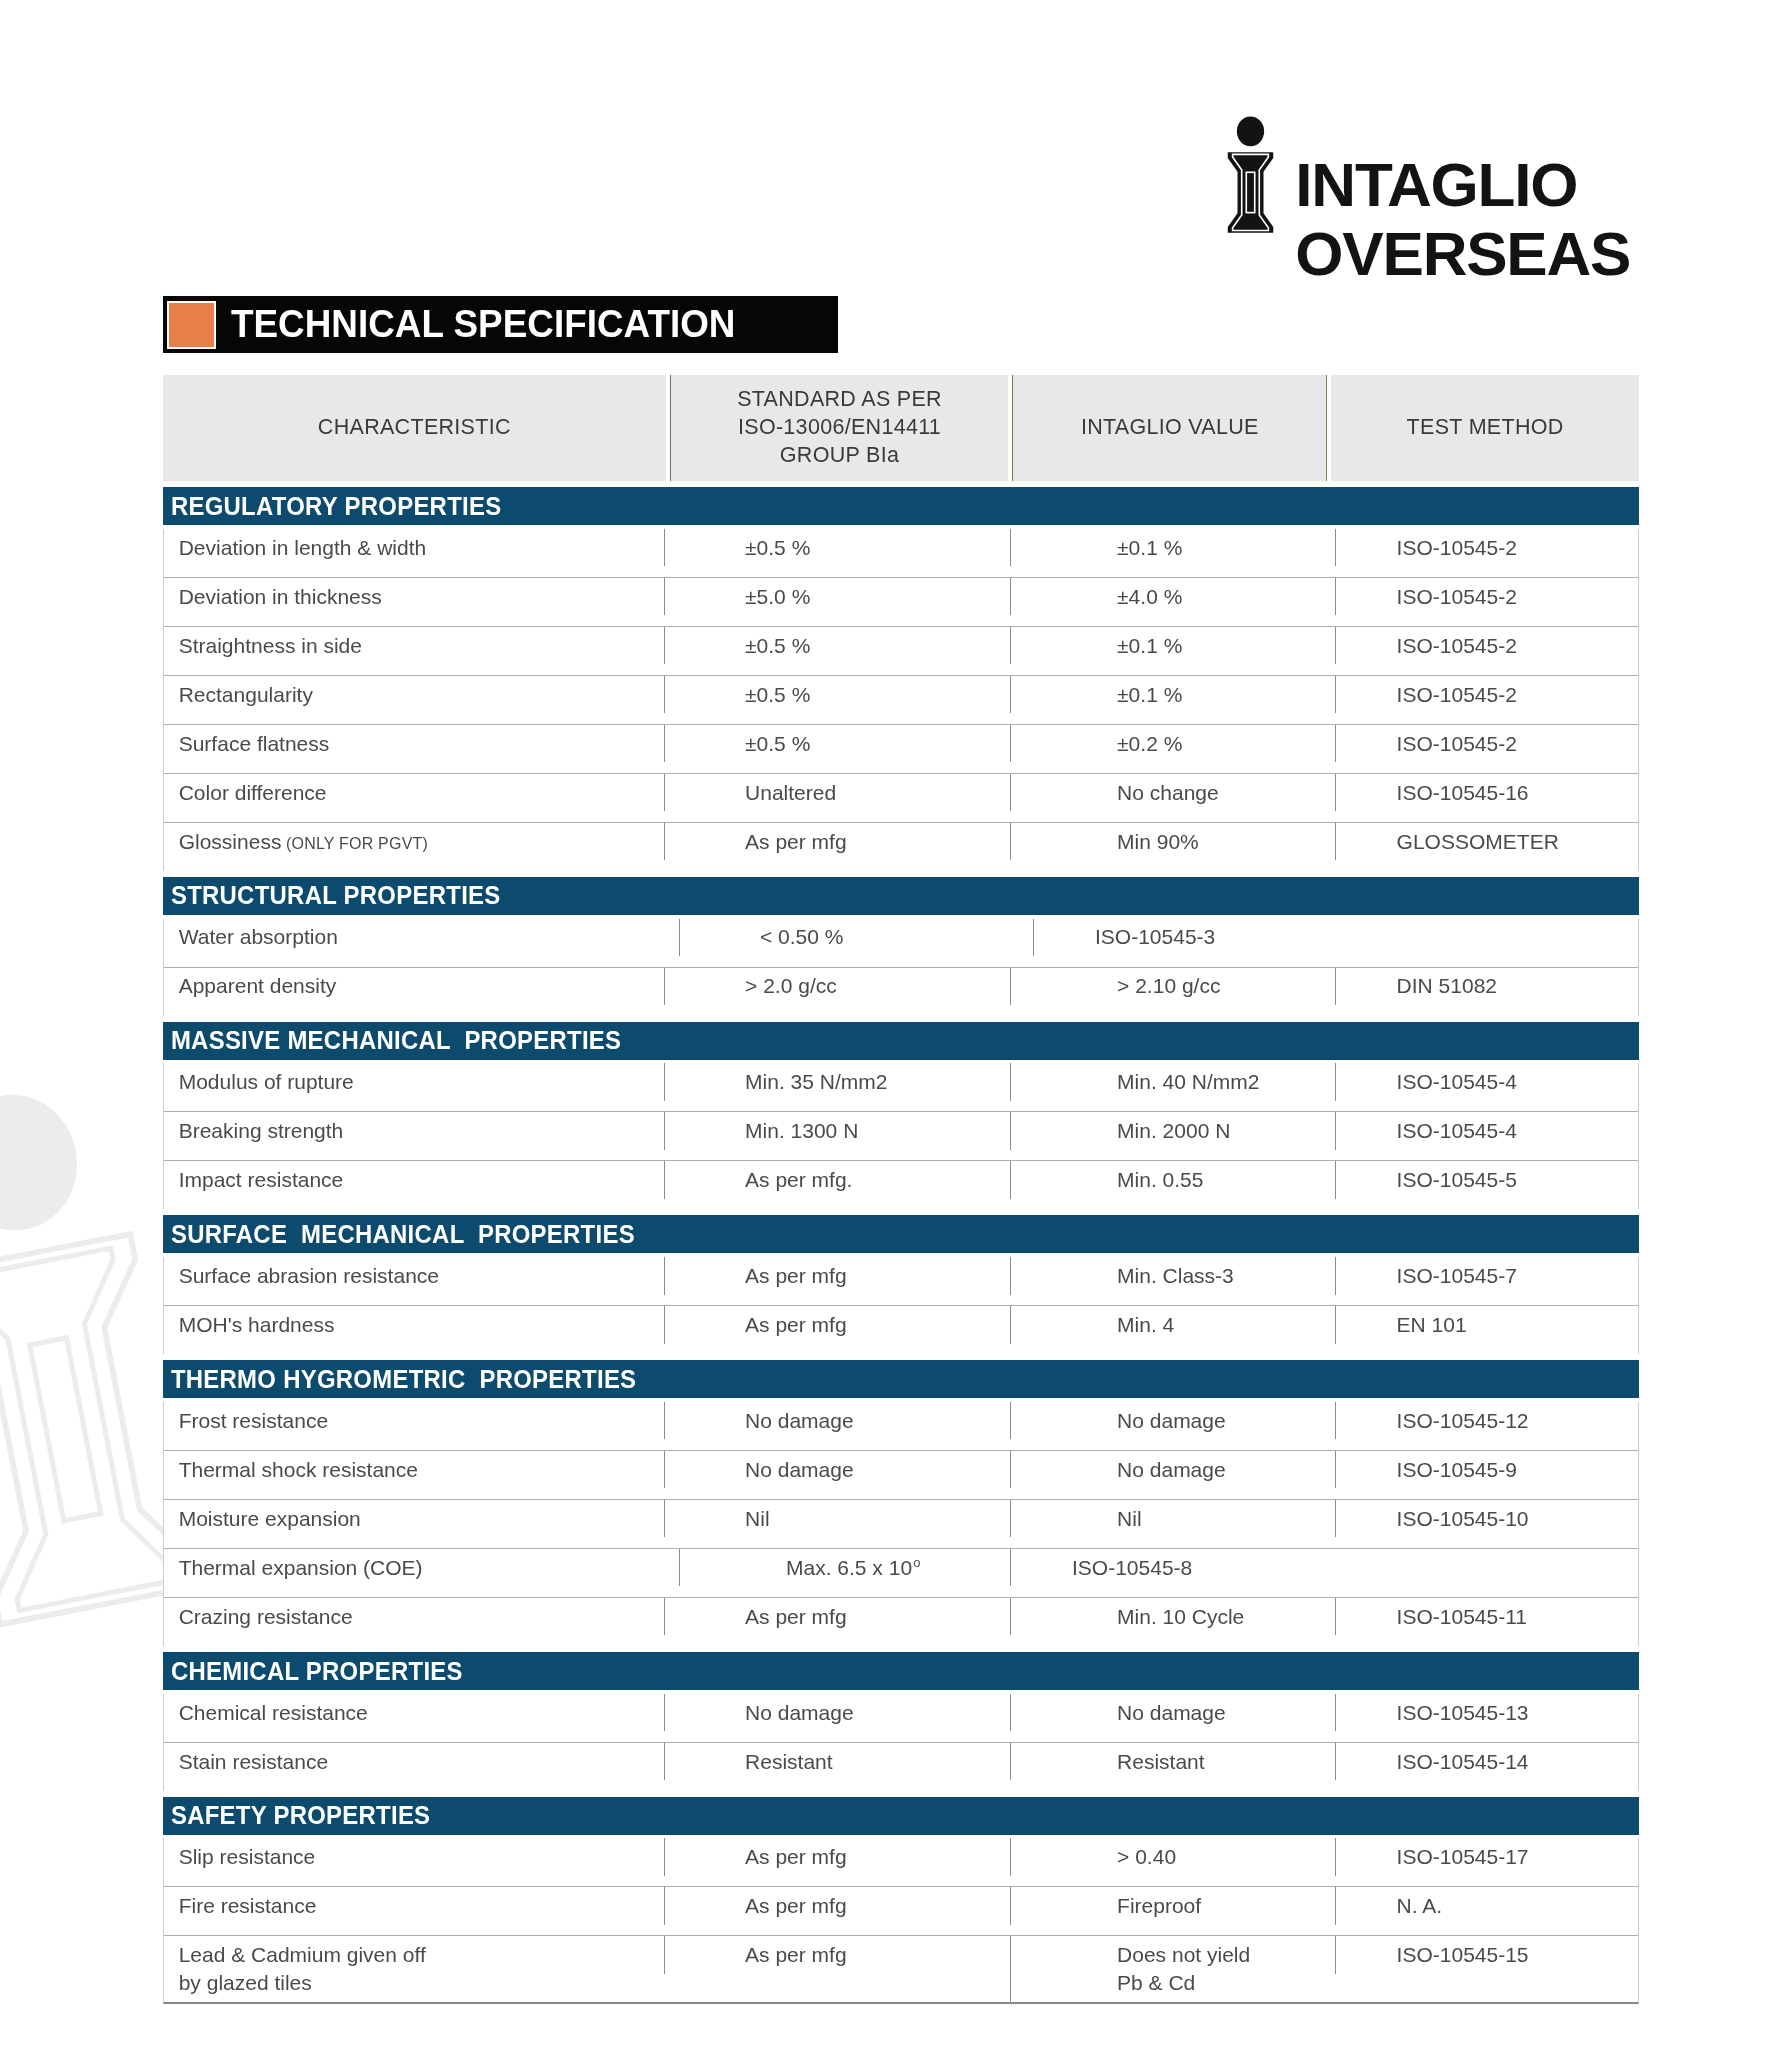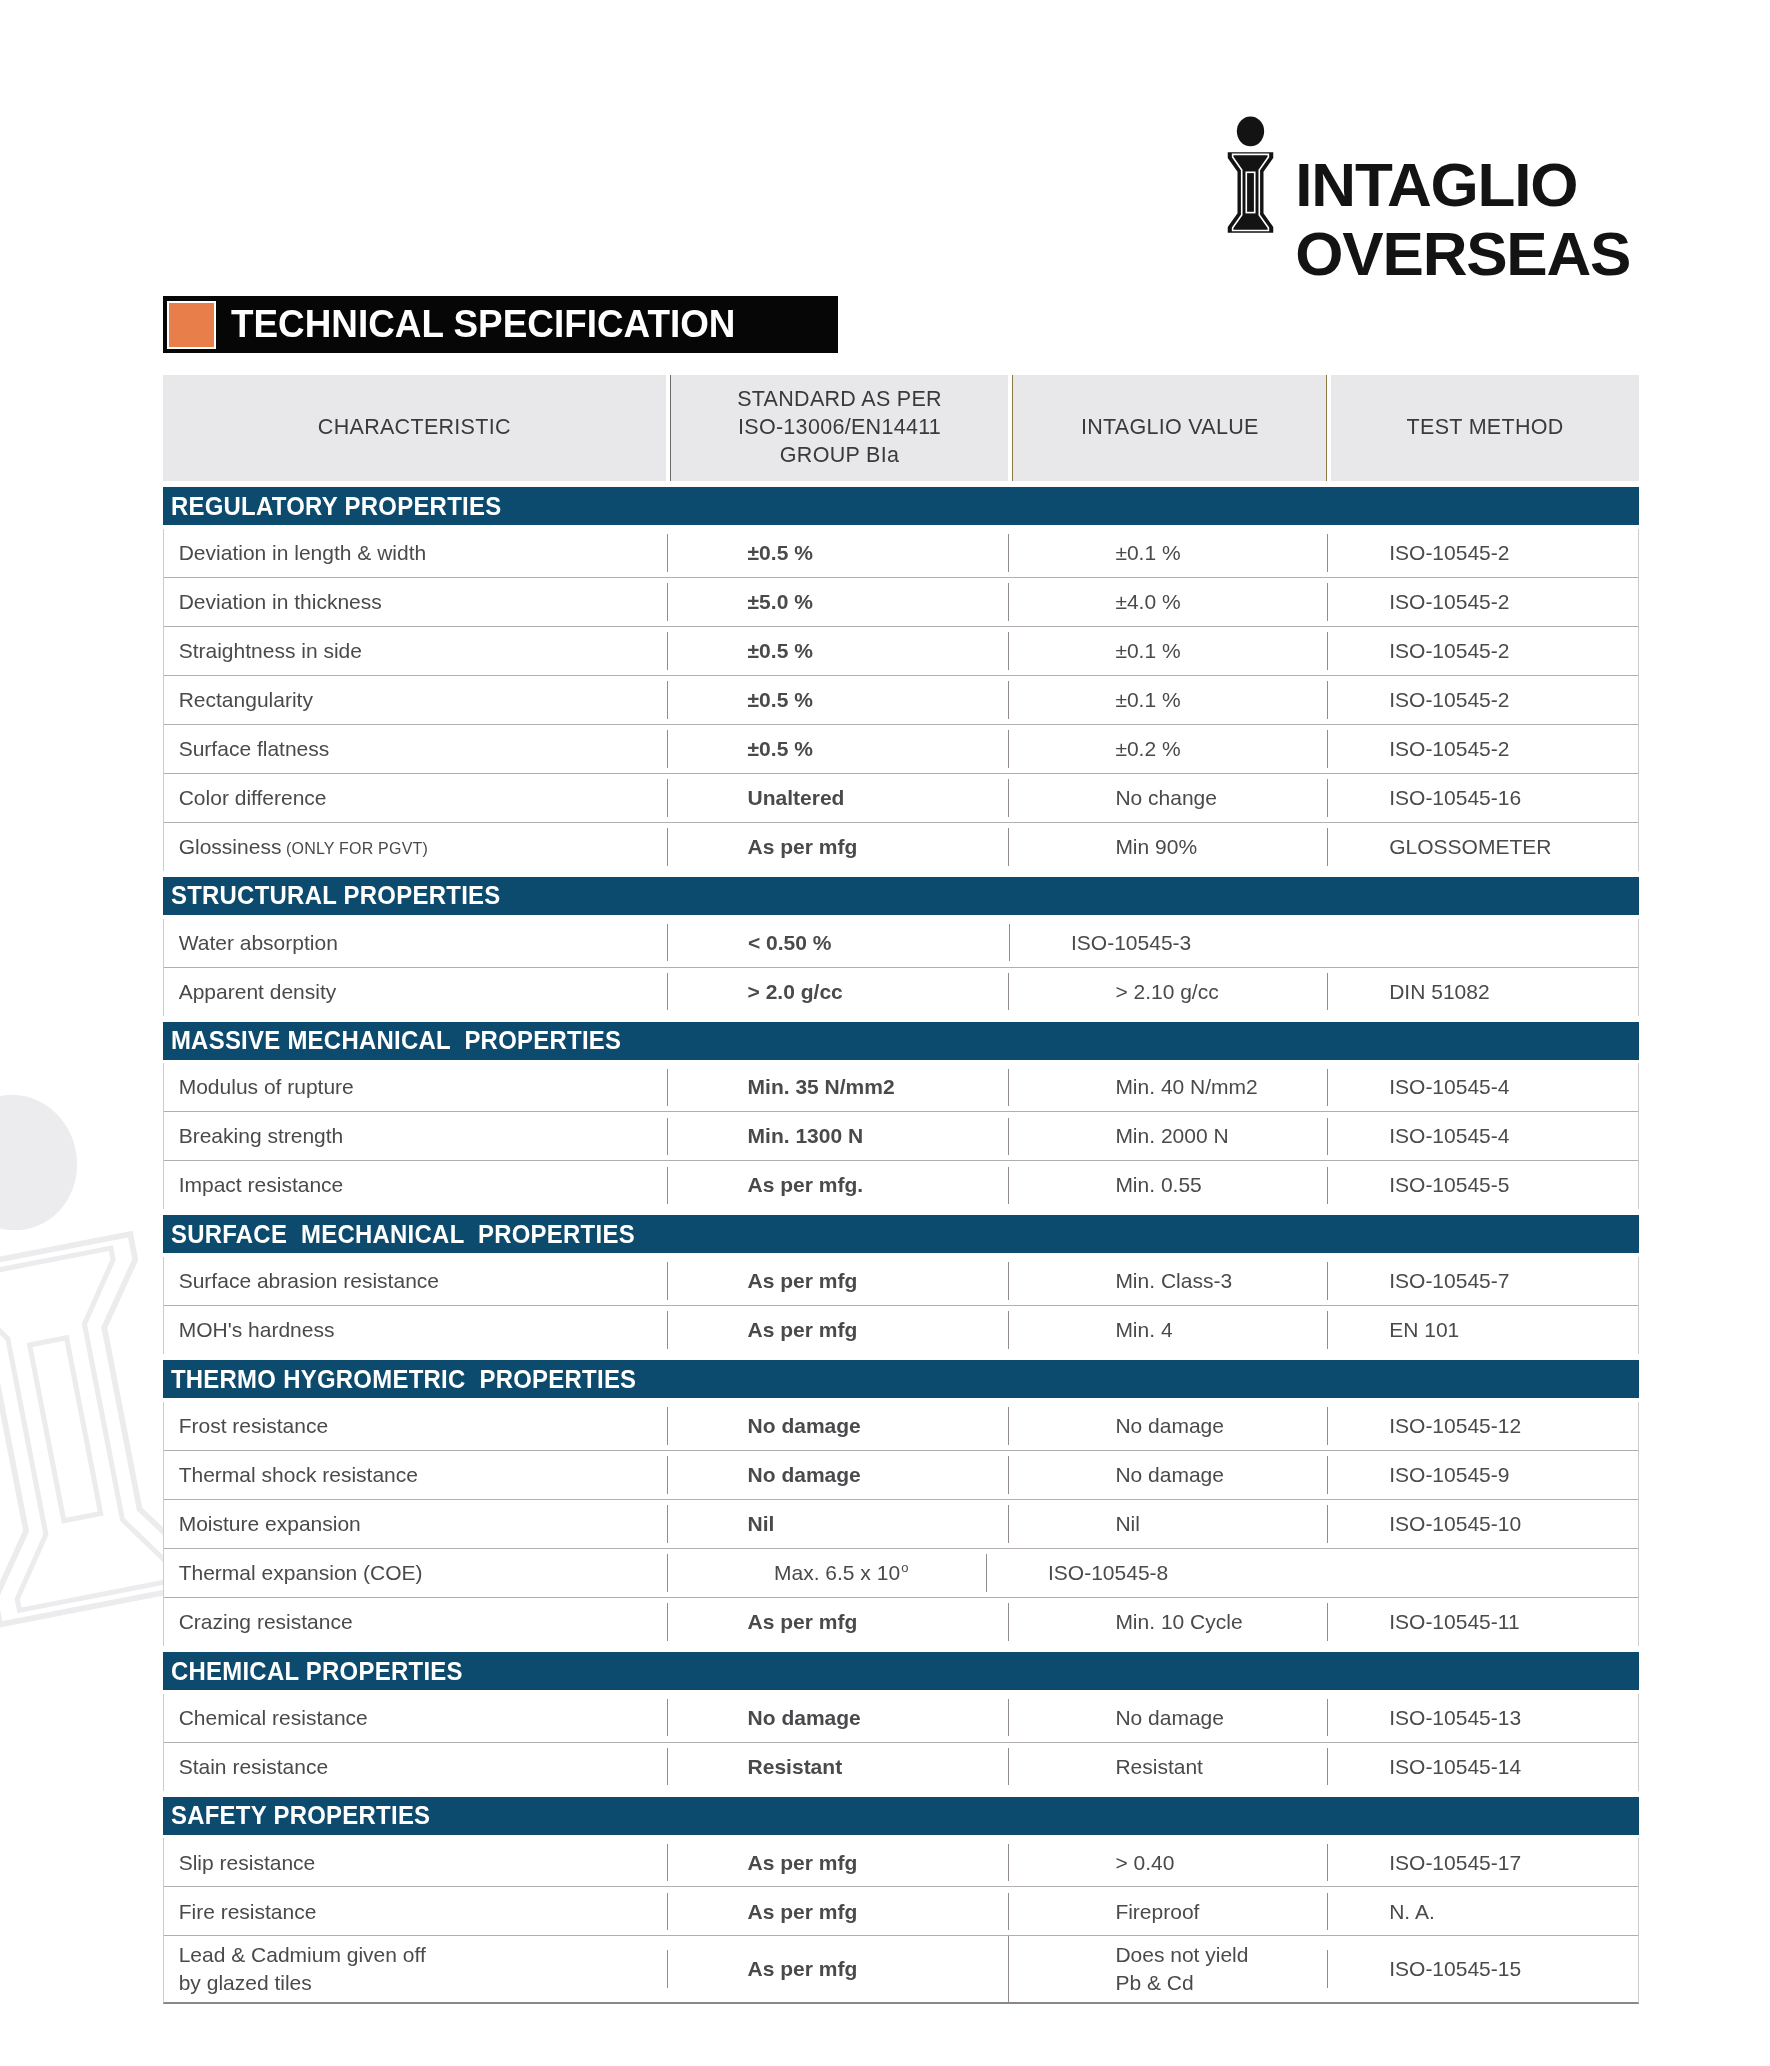--- a/index.html
+++ b/index.html
@@ -53,29 +53,29 @@
     height:38px;background:#0c4a6e;margin-top:6.1px;margin-bottom:3.7px;
     display:flex;align-items:center;
   }
   .bar-text{
     color:#ffffff;font-weight:700;font-size:26px;padding-left:8.6px;
     white-space:pre;letter-spacing:0.3px;
     transform:scaleX(0.92);transform-origin:left center;
   }
   .rows{background:#ffffff;border-left:1.2px solid #cfcbcc;border-right:1.2px solid #cfcbcc;}
   .section:last-child .rows{border-bottom:2.5px solid #8d8788;}
-  .row{display:flex;min-height:48px;align-items:center;}
+  .row{display:flex;min-height:48px;align-items:flex-start;gap:12px;}
   .row + .row{border-top:1.8px solid #b2adae;}
   .cell{
     display:flex;align-items:center;font-size:21px;color:#4a4a4d;
     line-height:1.32;white-space:pre-line;box-sizing:border-box;
     padding-top:4.9px;padding-bottom:4.9px;
   }
   .c1{width:503px;padding-left:14.7px;}
-  .c2{width:342px;padding-left:80px;border-left:1.8px solid #918b8c;font-weight:bold;}
+  .c2{width:342px;padding-left:80px;border-left:1.8px solid #918b8c;}
   .c3{width:319px;padding-left:106px;border-left:1.8px solid #918b8c;}
   .c4{width:311px;padding-left:61px;border-left:1.8px solid #918b8c;}
   .note{font-size:16px;letter-spacing:0.2px;}
   .cell sup{font-size:13px;line-height:0;vertical-align:super;margin-left:1.2px;}
 </style>
 </head>
 <body>
 
 <svg class="watermark" viewBox="0 0 200 380" aria-hidden="true">
   <ellipse cx="100" cy="48" rx="44" ry="47" fill="#ececee"></ellipse>

